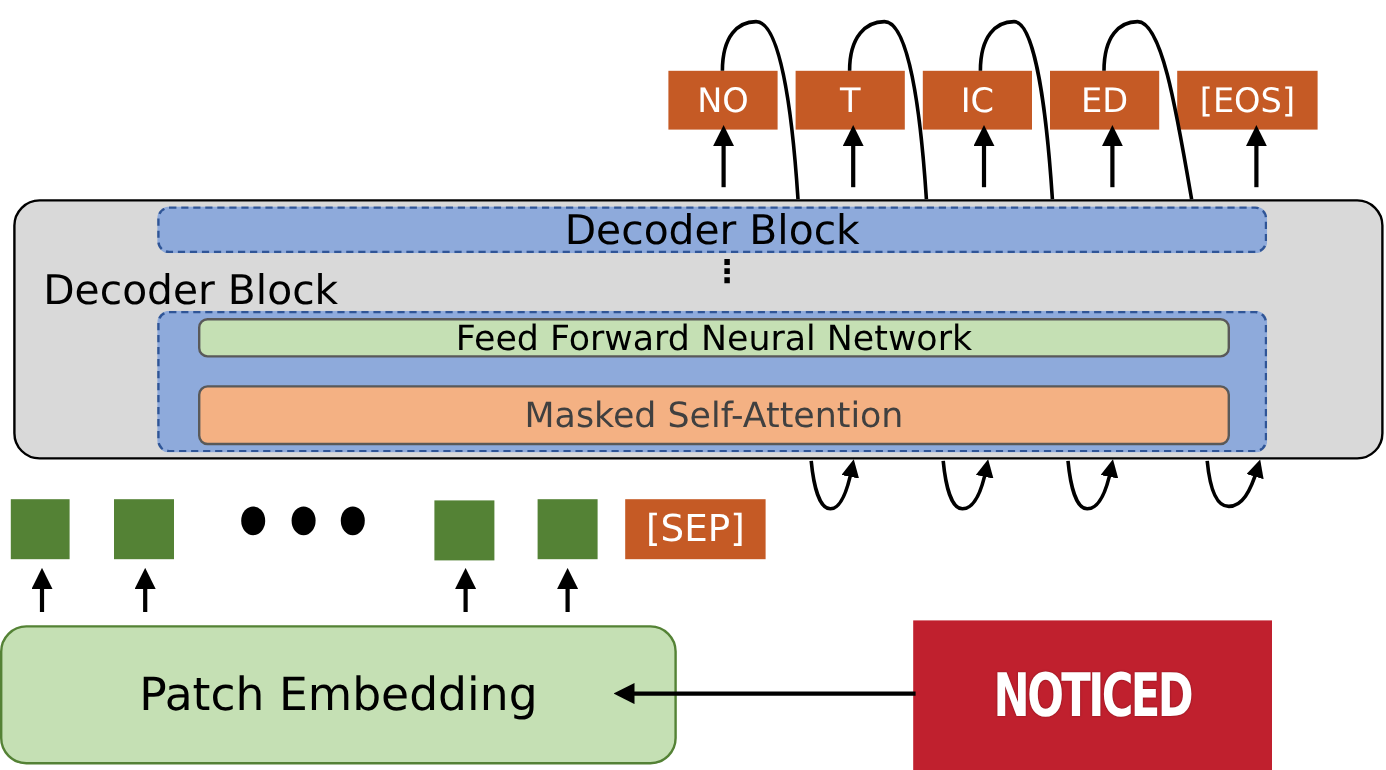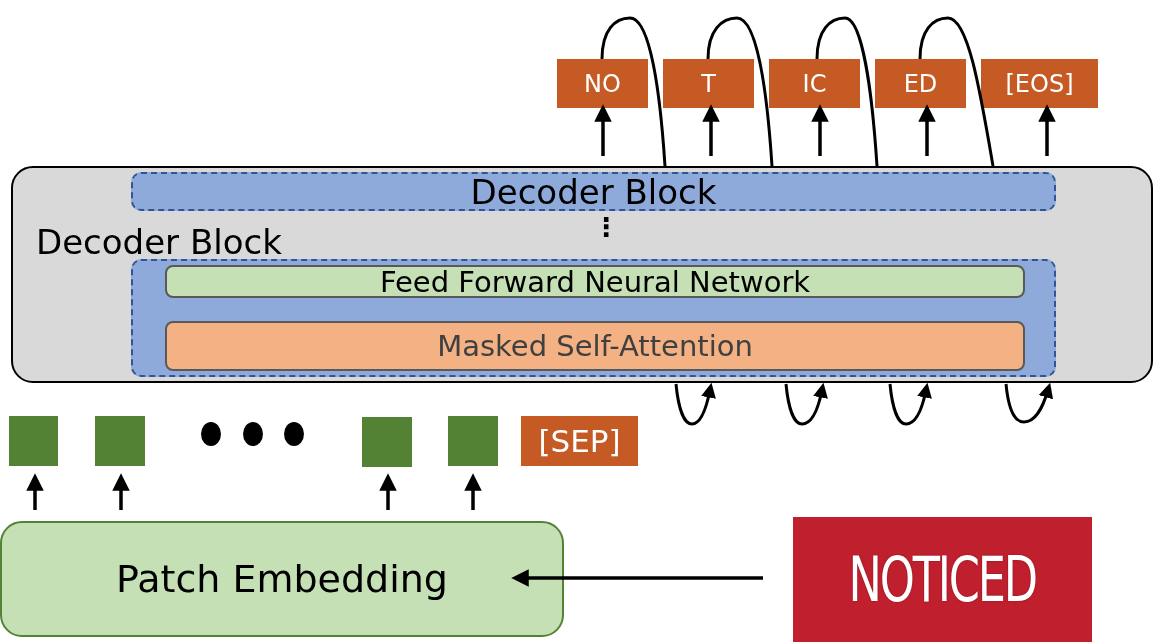--- a/index.html
+++ b/index.html
@@ -1,34 +1,34 @@
 <!DOCTYPE html>
 <html><head>
   <meta charset="utf-8">
   <style>
     html, body { margin: 0; padding: 0; background: #ffffff; }
     body { width: 1155px; height: 642px; position: relative; overflow: hidden;
            font-family: "DejaVu Sans", sans-serif; }
     .abs { position: absolute; box-sizing: border-box; }
     .token { background: #c55a25; color: #ffffff; display: flex; align-items: center;
-             justify-content: center; font-size: 24px; font-family: "DejaVu Sans", sans-serif; }
+             justify-content: center; font-size: 28px; font-family: "DejaVu Sans", sans-serif; }
     .outer { background: #d9d9d9; border: 2px solid #000; border-radius: 22px; }
     .dashed { background: #8eaadb; border: 2px dashed #2f5597; border-radius: 10px; }
     .ffn { background: #c5e0b4; border: 2px solid #595959; border-radius: 8px;
            display: flex; align-items: center; justify-content: center; font-size: 29px; color: #000; }
     .msa { background: #f4b183; border: 2px solid #595959; border-radius: 8px;
            display: flex; align-items: center; justify-content: center; font-size: 29px; color: #404040; }
     .label { font-size: 34px; color: #000; white-space: nowrap; }
     .patch { background: #548235; }
     .dot { background: #000; border-radius: 50%; }
     .pe-box { background: #c5e0b4; border: 2px solid #548235; border-radius: 22px;
               display: flex; align-items: center; justify-content: center; font-size: 38px; color: #000; }
     .noticed { background: #c0202e; color: #ffffff; display: flex; align-items: center; justify-content: center;
-               font-family: "DejaVu Sans", sans-serif; font-weight: normal; font-size: 62px;
-               letter-spacing: -3px; transform-origin: center; margin-left: 32px; }
+               font-family: "DejaVu Sans", sans-serif; font-weight: bold; font-size: 50px;
+               letter-spacing: -3px; transform-origin: center; }
     .noticed span { display: inline-block; transform: scaleX(0.72); text-shadow: 0 0 2px #7a0d16; }
     svg.overlay { position: absolute; left: 0; top: 0; }
   </style>
 </head>
 <body>
 
 <div class="abs token" style="left:557px;top:59px;width:91px;height:49px;">
     <span>NO</span>
   </div>
 <div class="abs token" style="left:663px;top:59px;width:91px;height:49px;">

